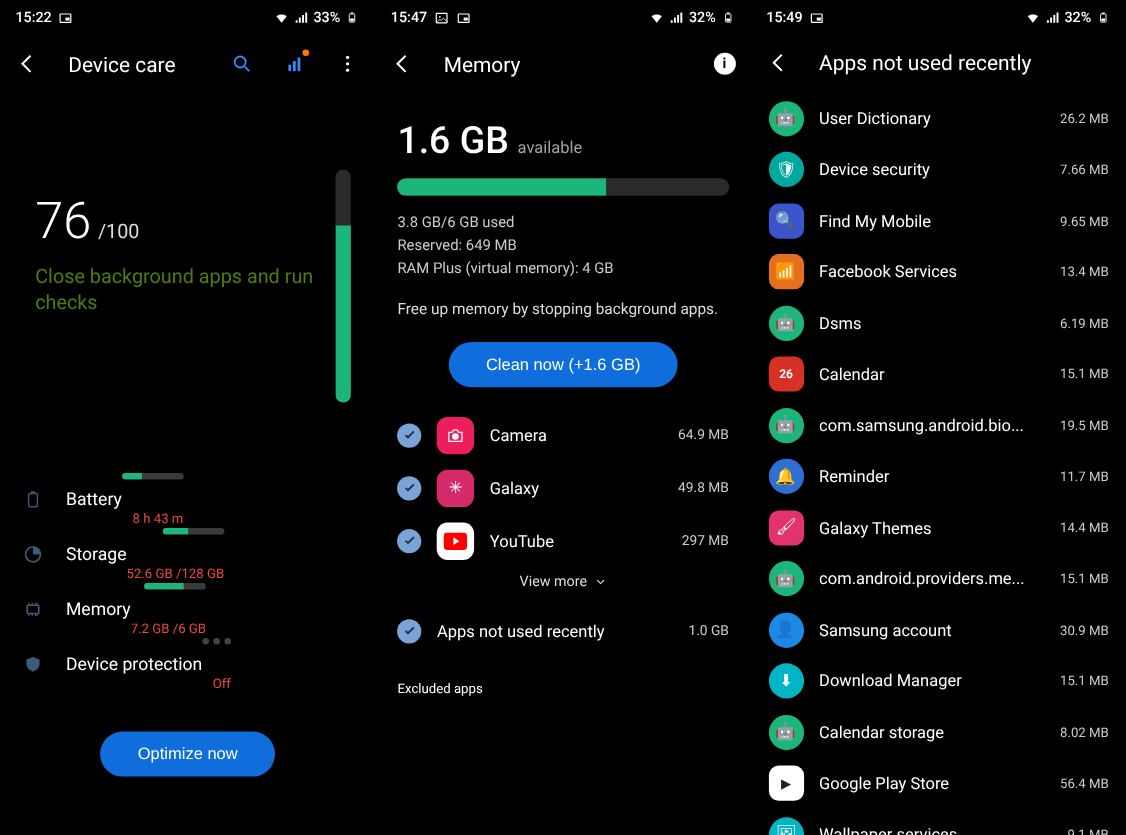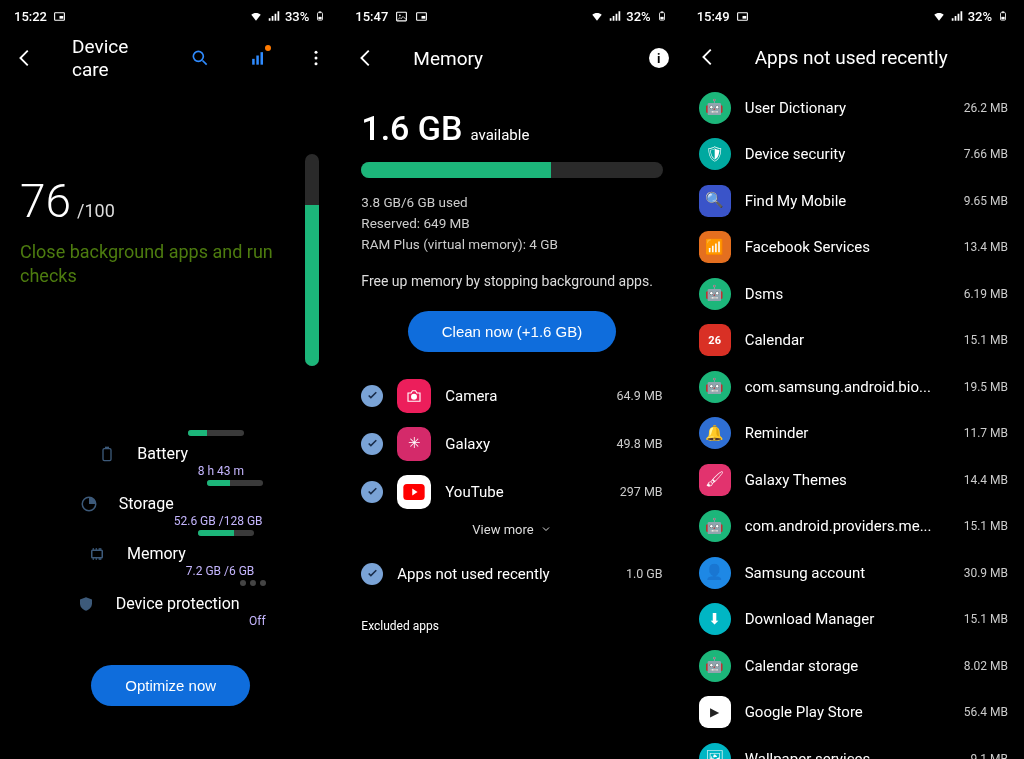--- a/index.html
+++ b/index.html
@@ -30,71 +30,71 @@
     font-weight: 500;
   }
   .status-left { display: flex; align-items: center; gap: 6px; }
   .status-right { display: flex; align-items: center; gap: 4px; }
   .status-icon { width: 14px; height: 14px; display: inline-flex; align-items: center; justify-content: center; }
   .header-bar {
     height: 52px;
     display: flex;
     align-items: center;
     padding: 0 14px;
-    gap: 36px;
+    gap: 26px;
     justify-content: space-between;
   }
   .header-bar .title { font-size: 19px; font-weight: 400; flex: 1; }
   .back-arrow, .hicon { width: 22px; height: 22px; display: flex; align-items: center; justify-content: center; }
   .hicon svg { width: 20px; height: 20px; }
   .info-circle {
     width: 20px; height: 20px; border-radius: 50%; background: #fff;
     display: flex; align-items: center; justify-content: center;
     color: #000; font-weight: 700; font-size: 13px;
   }
 
   
-  .dc-hero { padding: 90px 20px 0 20px; position: relative; }
+  .dc-hero { padding: 90px 20px 0 32px; position: relative; }
   .dc-score { display: flex; align-items: baseline; gap: 6px; }
   .dc-score .big { font-size: 46px; font-weight: 300; }
   .dc-score .small { font-size: 18px; color: #ddd; }
   .dc-msg { margin-top: 12px; font-size: 18px; color: #4d7c0f; line-height: 1.35; max-width: 260px; }
   .dc-vbar {
     position: absolute; right: 22px; top: 70px; width: 14px; height: 212px;
     background: #2a2a2a; border-radius: 7px; overflow: hidden;
   }
   .dc-vbar-fill {
     position: absolute; bottom: 0; left: 0; right: 0; height: 76%;
     background: #1cb67a;
   }
   .dc-list { margin-top: 140px; padding: 0 20px; }
   .dc-row {
-    display: flex; align-items: center; justify-content: center;
+    display: flex; align-items: center; justify-content: flex-start;
     height: 50px;
   }
   .dc-row-left { display: flex; align-items: center; gap: 20px; }
   .dc-row-icon { width: 20px; height: 20px; display: flex; align-items: center; justify-content: center; }
   .dc-row-label { font-size: 16px; }
   .dc-row-right { text-align: right; }
   .mini-bar { width: 56px; height: 6px; background: #3a3a3a; border-radius: 3px; overflow: hidden; margin-bottom: 4px; margin-left: auto; }
   .mini-bar-fill { height: 100%; background: #1cb67a; }
-  .mini-text { font-size: 12px; color: #c4b5fd; margin-top: 28px; }
+  .mini-text { font-size: 12px; color: #ef4444; margin-top: 28px; }
   .dots3 { display: flex; gap: 4px; margin-bottom: 4px; justify-content: flex-end; }
   .dots3 span { width: 6px; height: 6px; border-radius: 50%; background: #444; }
   .btn-pill {
     background: #0f6ddc; color: #fff; border: none; border-radius: 22px;
     padding: 12px 34px; font-size: 15px; font-weight: 500;
     margin: 36px auto 0; display: block;
   }
 
   
   .mem-hero { padding: 24px 20px 0 20px; }
   .mem-avail { display: flex; align-items: baseline; gap: 8px; }
   .mem-avail .big { font-size: 34px; font-weight: 500; }
-  .mem-avail .label { font-size: 15px; color: #ffffff; }
+  .mem-avail .label { font-size: 15px; color: #a3a3a3; }
   .mem-bar {
     height: 16px; border-radius: 8px; background: #2a2a2a; margin-top: 14px; overflow: hidden;
   }
   .mem-bar-fill { height: 100%; background: #1cb67a; }
   .mem-lines { margin-top: 14px; font-size: 13.5px; color: #ccc; line-height: 1.55; }
   .mem-free { margin-top: 18px; font-size: 14px; color: #ddd; }
   .mem-clean-wrap { display: flex; justify-content: center; margin-top: 22px; }
   .mem-list { margin-top: 20px; padding: 0 20px; }
   .mem-item { display: flex; align-items: center; height: 48px; gap: 14px; }
   .chk {

